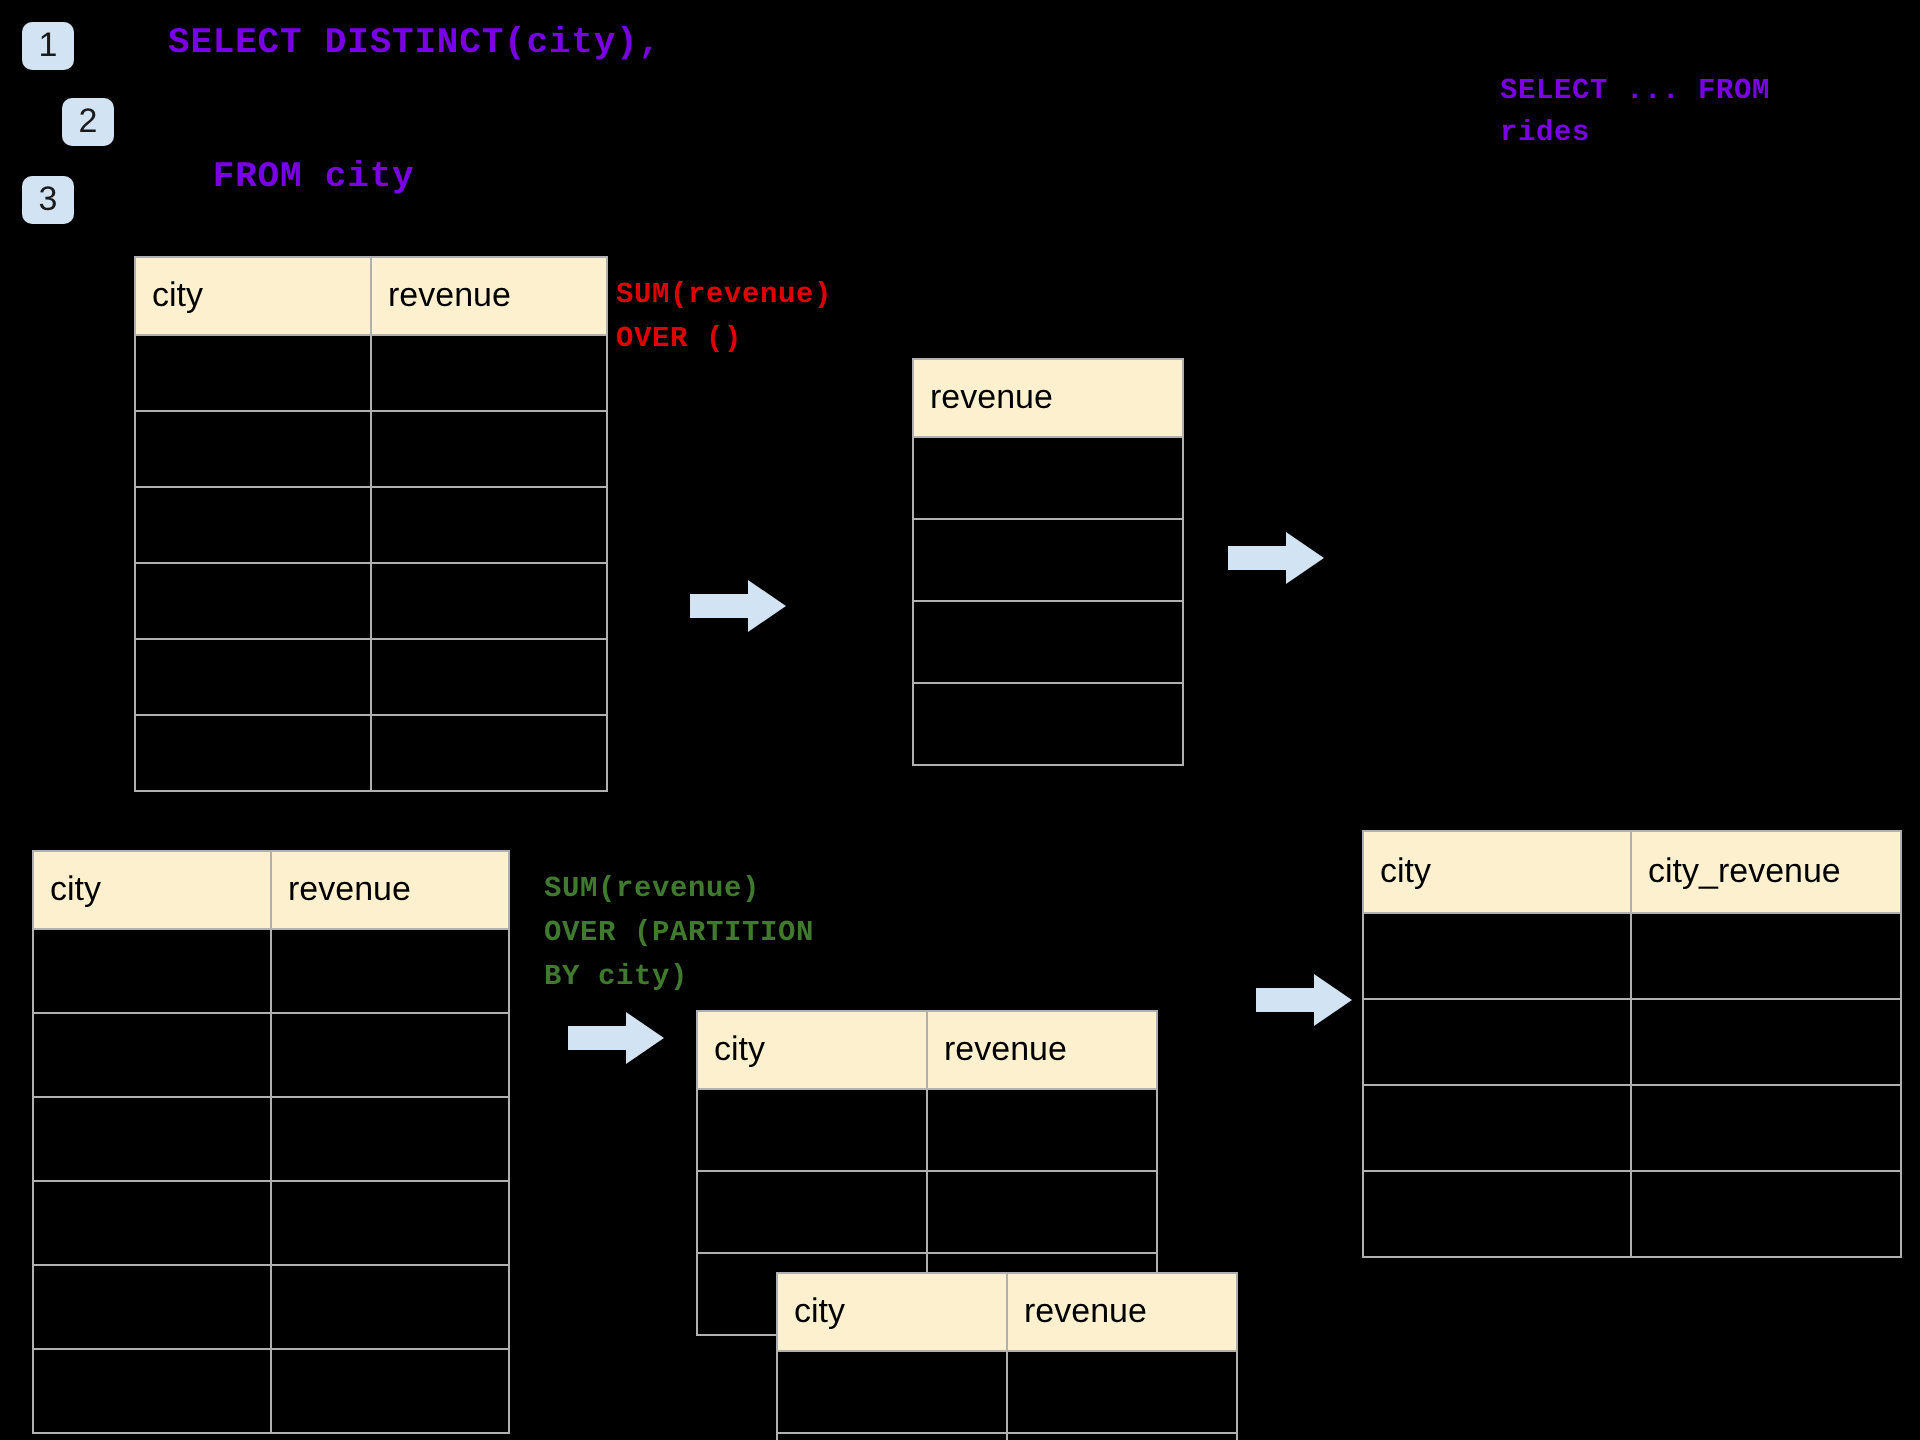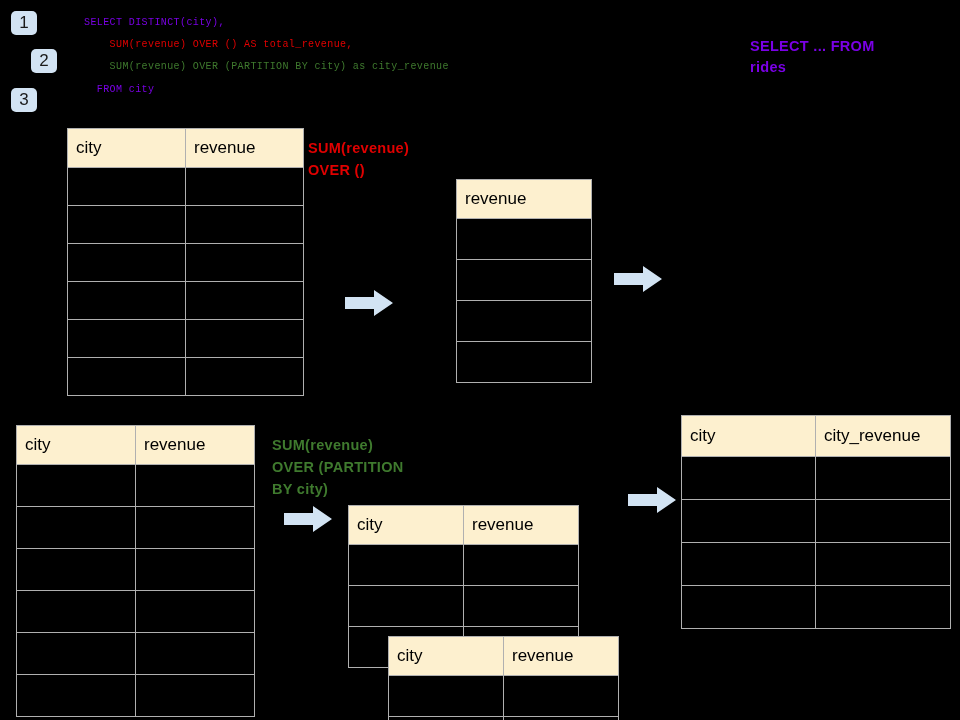--- a/index.html
+++ b/index.html
@@ -32,33 +32,33 @@
     line-height: 24px;
     text-align: center;
     width: 26px;
     height: 24px;
   }
 
   
   .code {
     position: absolute;
     font-family: "Liberation Mono", monospace;
-    font-size: 10px;
+    font-size: 18px;
     line-height: 21.5px;
     white-space: pre;
     letter-spacing: 0.4px;
-    font-weight: normal;
+    font-weight: bold;
   }
   .c-purple { color: #7a00e6; }
   .c-red    { color: #e00000; }
   .c-green  { color: #3f7a2e; }
 
   .annot {
     position: absolute;
-    font-family: Liberation Sans, sans-serif;
+    font-family: Liberation Mono, monospace;
     font-size: 14.5px;
     line-height: 22px;
     white-space: pre;
     font-weight: bold;
     letter-spacing: 0.3px;
   }
 
   
   .tbl {
     position: absolute;
@@ -89,22 +89,20 @@
 </head>
 <body>
 
 <div class="stage">
 
   <div class="badge" style="left:11px; top:11px;">1</div>
   <div class="badge" style="left:31px; top:49px;">2</div>
   <div class="badge" style="left:11px; top:88px;">3</div>
 
   <div class="code c-purple" style="left:84px; top:12px;">SELECT DISTINCT(city),</div>
-  <div class="code c-red" style="left:84px; top:34px;">    SUM(revenue) OVER () AS total_revenue,</div>
-  <div class="code c-green" style="left:84px; top:56px;">    SUM(revenue) OVER (PARTITION BY city) as city_revenue</div>
   <div class="code c-purple" style="left:84px; top:79px;">  FROM city</div>
 
   <div class="annot c-purple" style="left:750px; top:36px; line-height:21px;">SELECT ... FROM
 rides</div>
 
   <div class="annot c-red" style="left:308px; top:137px;">SUM(revenue)
 OVER ()</div>
 
   <div class="annot c-green" style="left:272px; top:434px;">SUM(revenue)
 OVER (PARTITION

